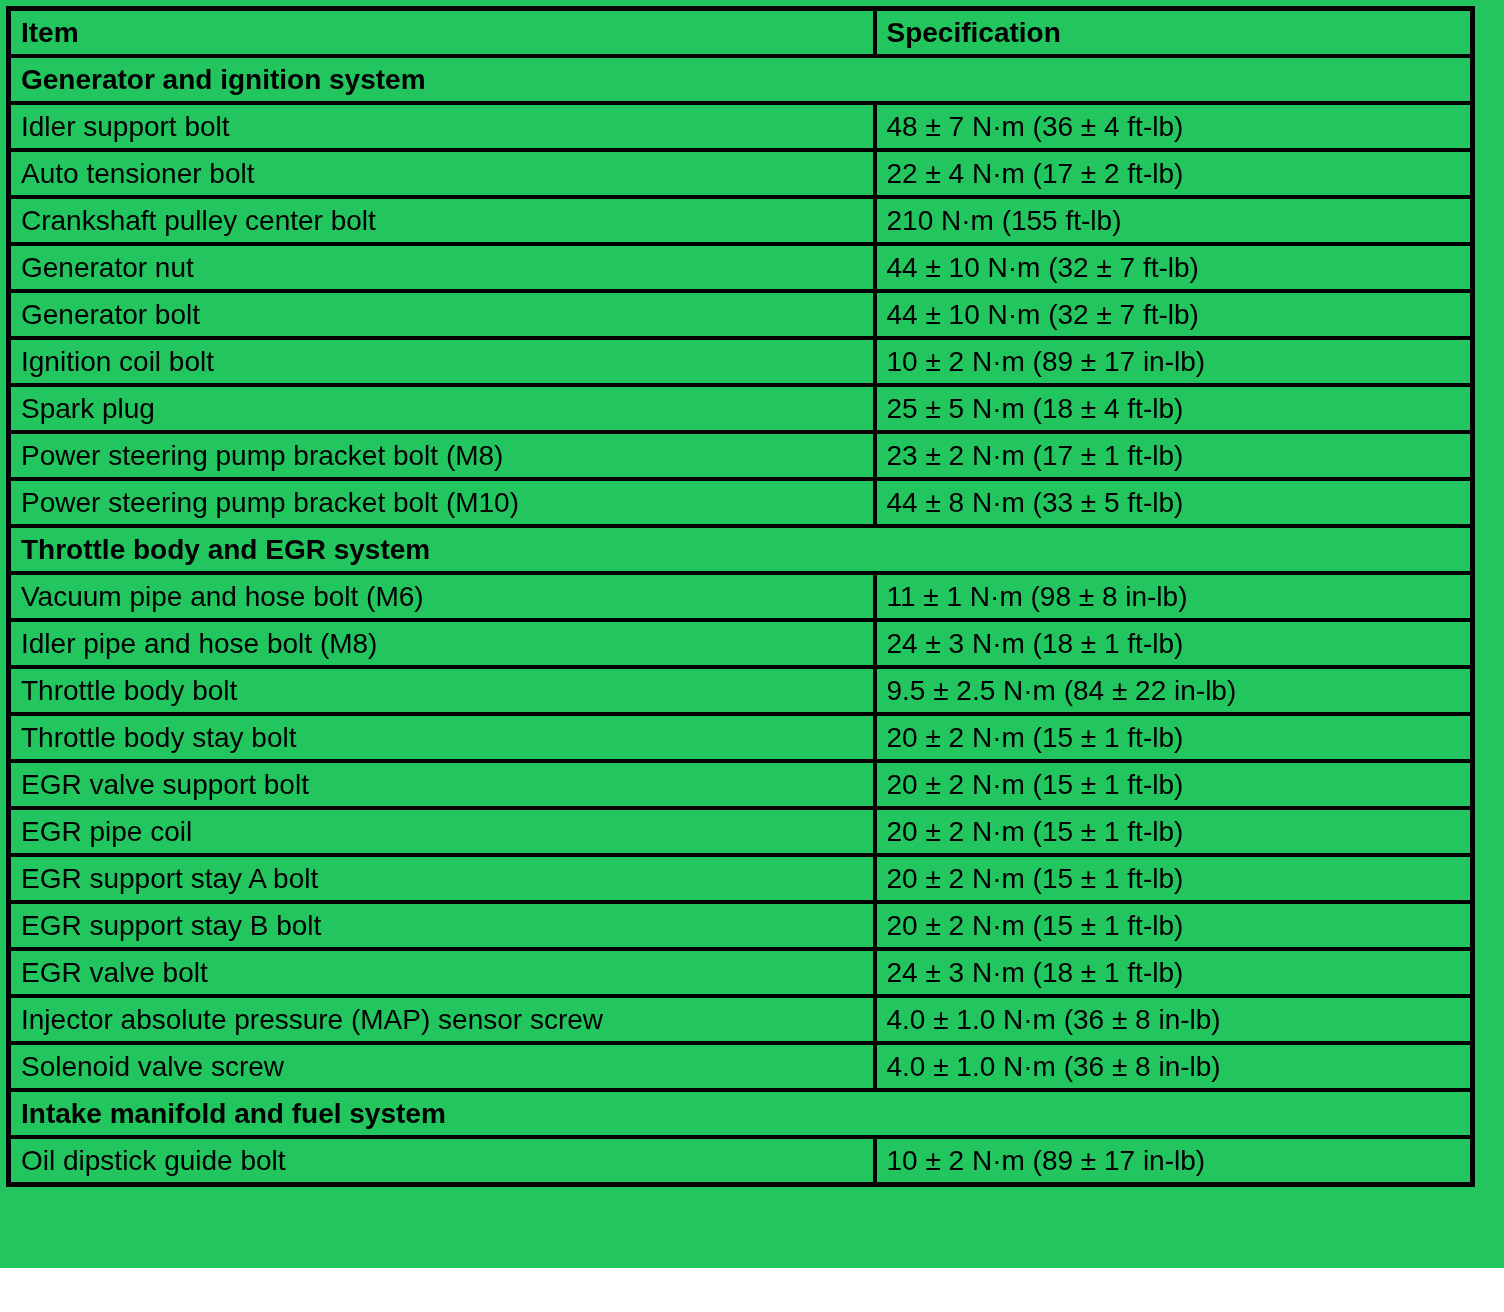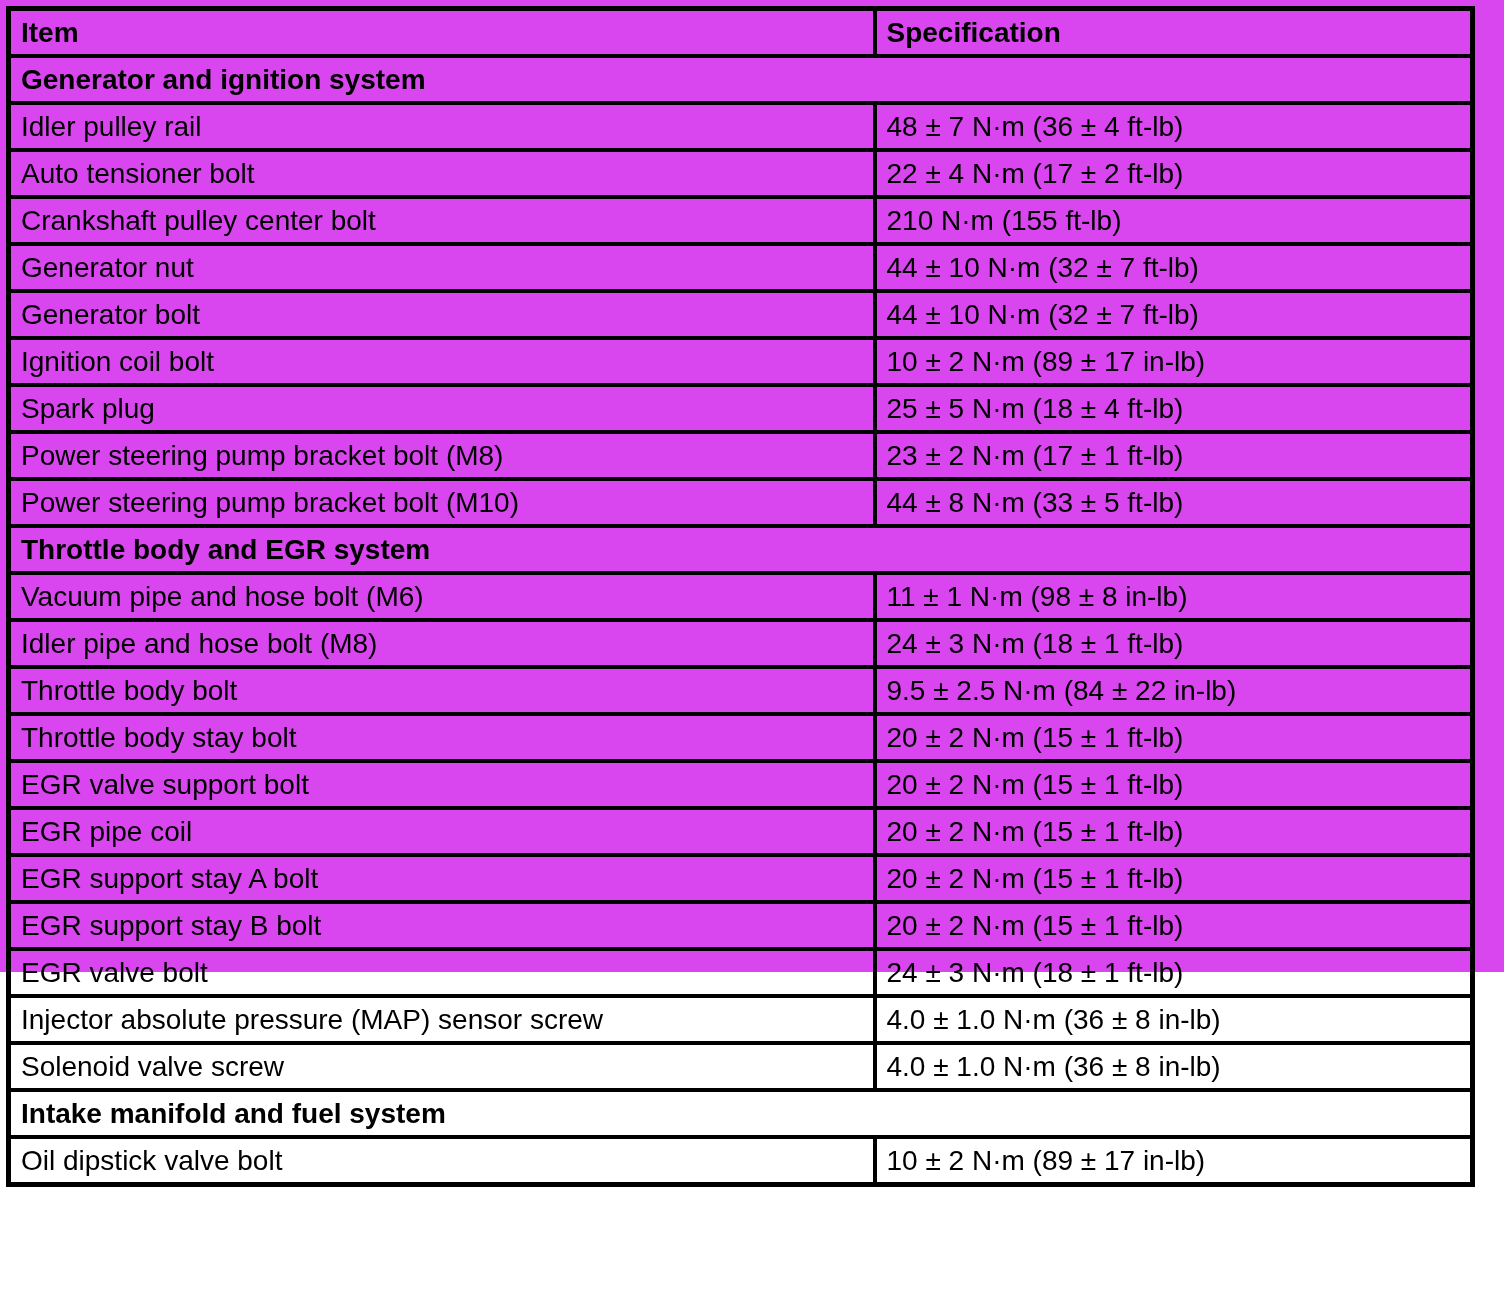--- a/index.html
+++ b/index.html
@@ -7,22 +7,22 @@
     padding: 0;
     background: #ffffff;
     width: 1504px;
     height: 1312px;
     font-family: "Liberation Sans", sans-serif;
     color: #000000;
   }
   .page {
     position: relative;
     width: 1504px;
-    height: 972px;
-    background: #d946ef;
+    height: 1268px;
+    background: #22c55e;
   }
   table.spec-table {
     position: absolute;
     left: 6px;
     top: 6px;
     width: 1464px;
     border-collapse: collapse;
     table-layout: fixed;
     border: 5px solid #000000;
   }
@@ -59,21 +59,21 @@
       <tr>
         <th>Item</th>
         <th>Specification</th>
       </tr>
     </thead>
     <tbody id="table-body">
         <tr>
           <td colspan="2" class="section-title">Generator and ignition system</td>
         </tr>
         <tr>
-          <td>Idler pulley rail</td>
+          <td>Idler support bolt</td>
           <td>48 ± 7 N·m (36 ± 4 ft-lb)</td>
         </tr>
         <tr>
           <td>Auto tensioner bolt</td>
           <td>22 ± 4 N·m (17 ± 2 ft-lb)</td>
         </tr>
         <tr>
           <td>Crankshaft pulley center bolt</td>
           <td>210 N·m (155 ft-lb)</td>
         </tr>
@@ -145,18 +145,18 @@
           <td>4.0 ± 1.0 N·m (36 ± 8 in-lb)</td>
         </tr>
         <tr>
           <td>Solenoid valve screw</td>
           <td>4.0 ± 1.0 N·m (36 ± 8 in-lb)</td>
         </tr>
         <tr>
           <td colspan="2" class="section-title">Intake manifold and fuel system</td>
         </tr>
         <tr>
-          <td>Oil dipstick valve bolt</td>
+          <td>Oil dipstick guide bolt</td>
           <td>10 ± 2 N·m (89 ± 17 in-lb)</td>
         </tr>
       </tbody>
   </table>
 </div>
 
 </body></html>

